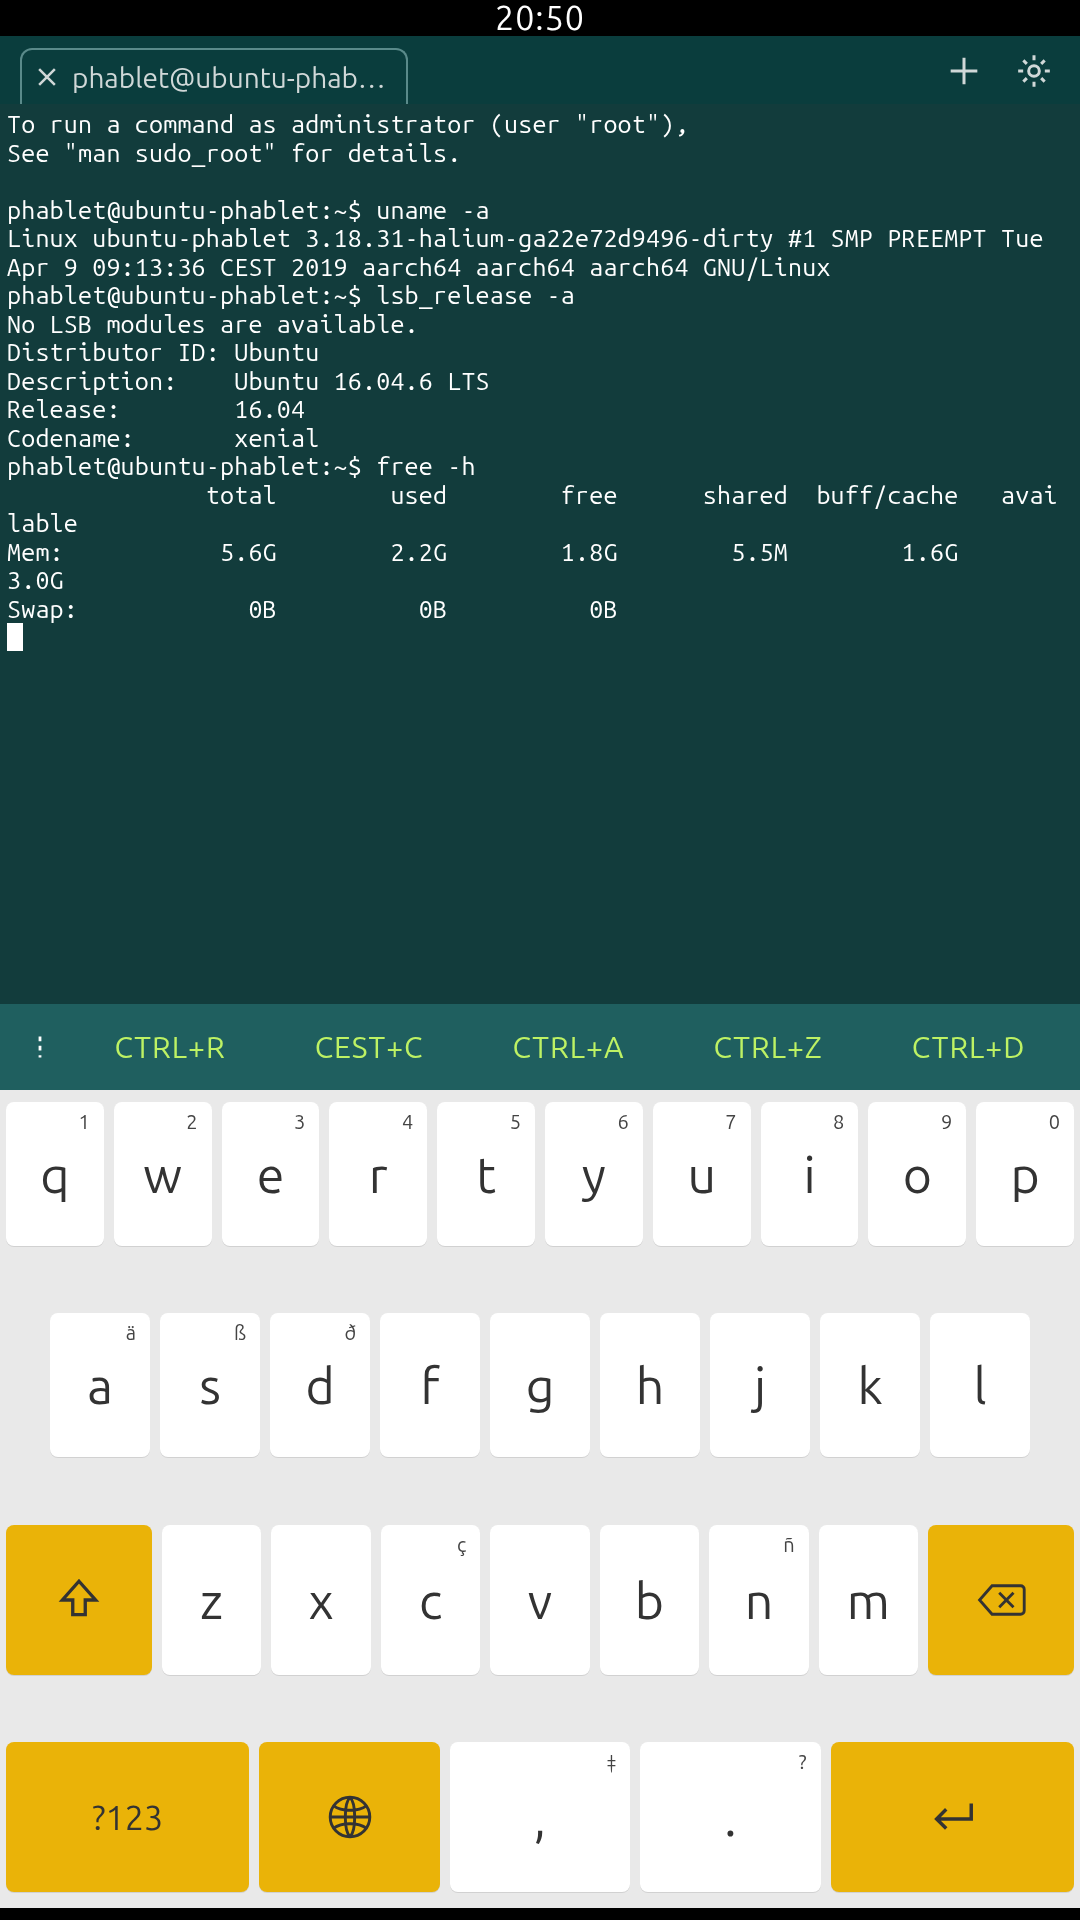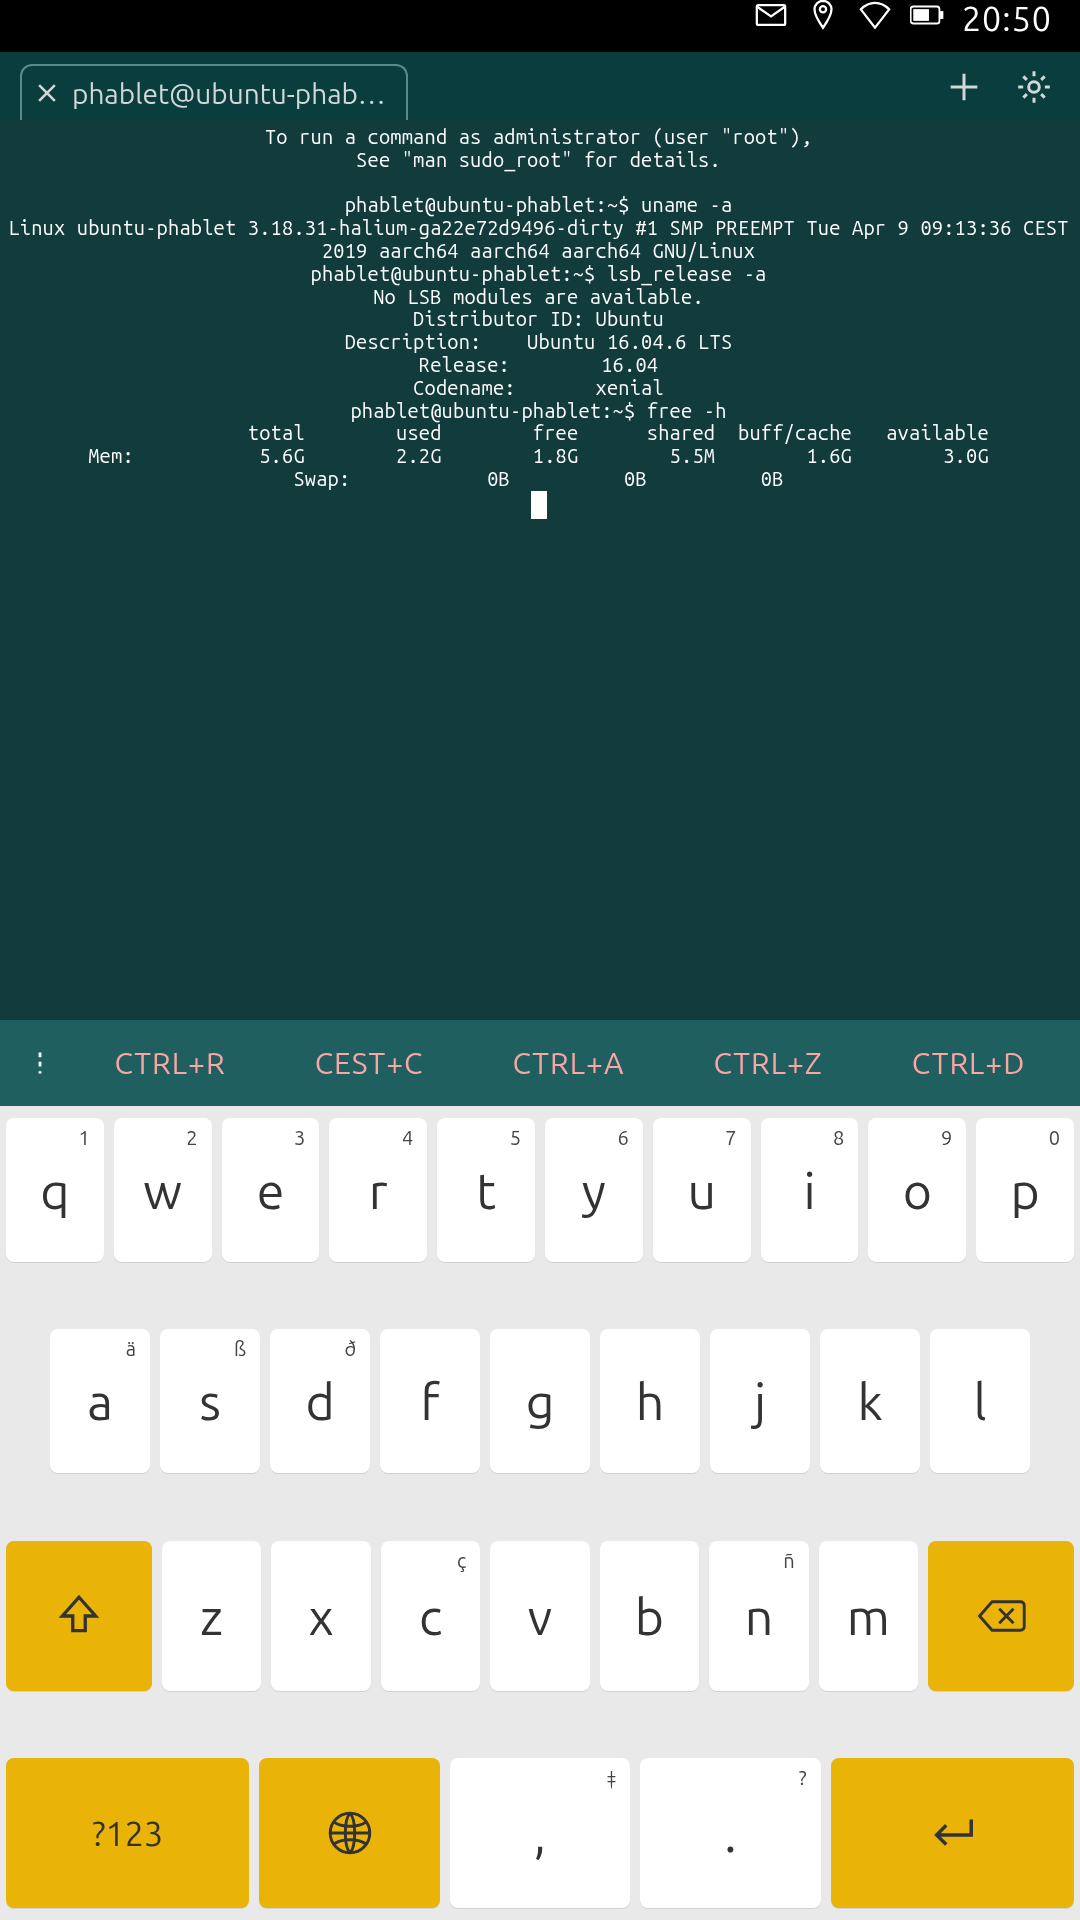--- a/index.html
+++ b/index.html
@@ -1,37 +1,37 @@
 <!DOCTYPE html>
 <html><head>
 <meta charset="utf-8">
 <style>
   * { margin: 0; padding: 0; box-sizing: border-box; }
   html, body { width: 1080px; height: 1920px; font-family: "Ubuntu", "Helvetica Neue", sans-serif; background: #000; overflow: hidden; }
   
   
-  .status-bar { height: 36px; background: #000; color: #fff; display: flex; align-items: center; justify-content: flex-end; padding: 0 28px; gap: 18px; font-size: 30px; }
+  .status-bar { height: 36px; background: #000; color: #fff; display: flex; align-items: center; justify-content: flex-end; padding: 0 28px; gap: 18px; font-size: 30px; flex-direction: column; }
   .status-bar svg { width: 34px; height: 34px; }
   .clock { font-size: 34px; letter-spacing: 1px; }
   
   
-  .tab-bar { height: 68px; background: #0a3d3d; display: flex; align-items: flex-end; padding: 0 16px 0 20px; margin-top: 16px; }
+  .tab-bar { height: 68px; background: #0a3d3d; display: flex; align-items: flex-end; padding: 0 16px 0 20px; }
   .tab { display: flex; align-items: center; gap: 14px; height: 56px; background: #0a3d3d; border: 2px solid #5a8a8a; border-bottom: none; border-radius: 12px 12px 0 0; padding: 0 20px 0 14px; color: #d0d8d8; font-size: 28px; max-width: 400px; }
   .tab .close { width: 22px; height: 22px; display: flex; align-items: center; justify-content: center; }
   .tab-title { white-space: nowrap; overflow: hidden; text-overflow: ellipsis; }
   .tab-spacer { flex: 1; }
   .tab-actions { display: flex; gap: 30px; padding: 0 10px 10px 0; }
   .tab-actions svg { width: 40px; height: 40px; stroke: #d0d8d8; }
   
   
-  .terminal { background: #123c3c; color: #fff; font-family: "Ubuntu Mono", "DejaVu Sans Mono", monospace; font-size: 20px; line-height: 1.14; padding: 6px 10px 10px 7px; white-space: pre-wrap; word-break: break-all; letter-spacing: 0.2px; height: 900px; text-align: center; }
+  .terminal { background: #123c3c; color: #fff; font-family: "Ubuntu Mono", "DejaVu Sans Mono", monospace; font-size: 25px; line-height: 1.14; padding: 6px 10px 10px 7px; white-space: pre-wrap; word-break: break-all; letter-spacing: 0.2px; height: 900px; }
   .cursor { display: inline-block; width: 16px; height: 28px; background: #fff; vertical-align: text-bottom; }
   
   
-  .shortcut-bar { height: 86px; background: #1f5f5f; display: flex; align-items: center; padding: 0 10px; color: #fca5a5; font-size: 30px; }
+  .shortcut-bar { height: 86px; background: #1f5f5f; display: flex; align-items: center; padding: 0 10px; color: #bef264; font-size: 30px; }
   .sb-menu { width: 60px; display: flex; align-items: center; justify-content: center; }
   .sb-items { flex: 1; display: flex; justify-content: space-around; }
   .sb-item { padding: 0 10px; letter-spacing: 1px; }
   
   
   .keyboard { background: #e9e9e9; padding: 12px 6px 16px 6px; height: 818px; display: flex; flex-direction: column; justify-content: space-between; }
   .krow { display: flex; gap: 10px; }
   .krow.r2 { padding: 0 44px; }
   .key { flex: 1; background: #fff; border-radius: 8px; height: 144px; position: relative; display: flex; align-items: center; justify-content: center; font-size: 48px; color: #333; box-shadow: 0 1px 0 rgba(0,0,0,0.1); }
   .key.tall { height: 150px; }

